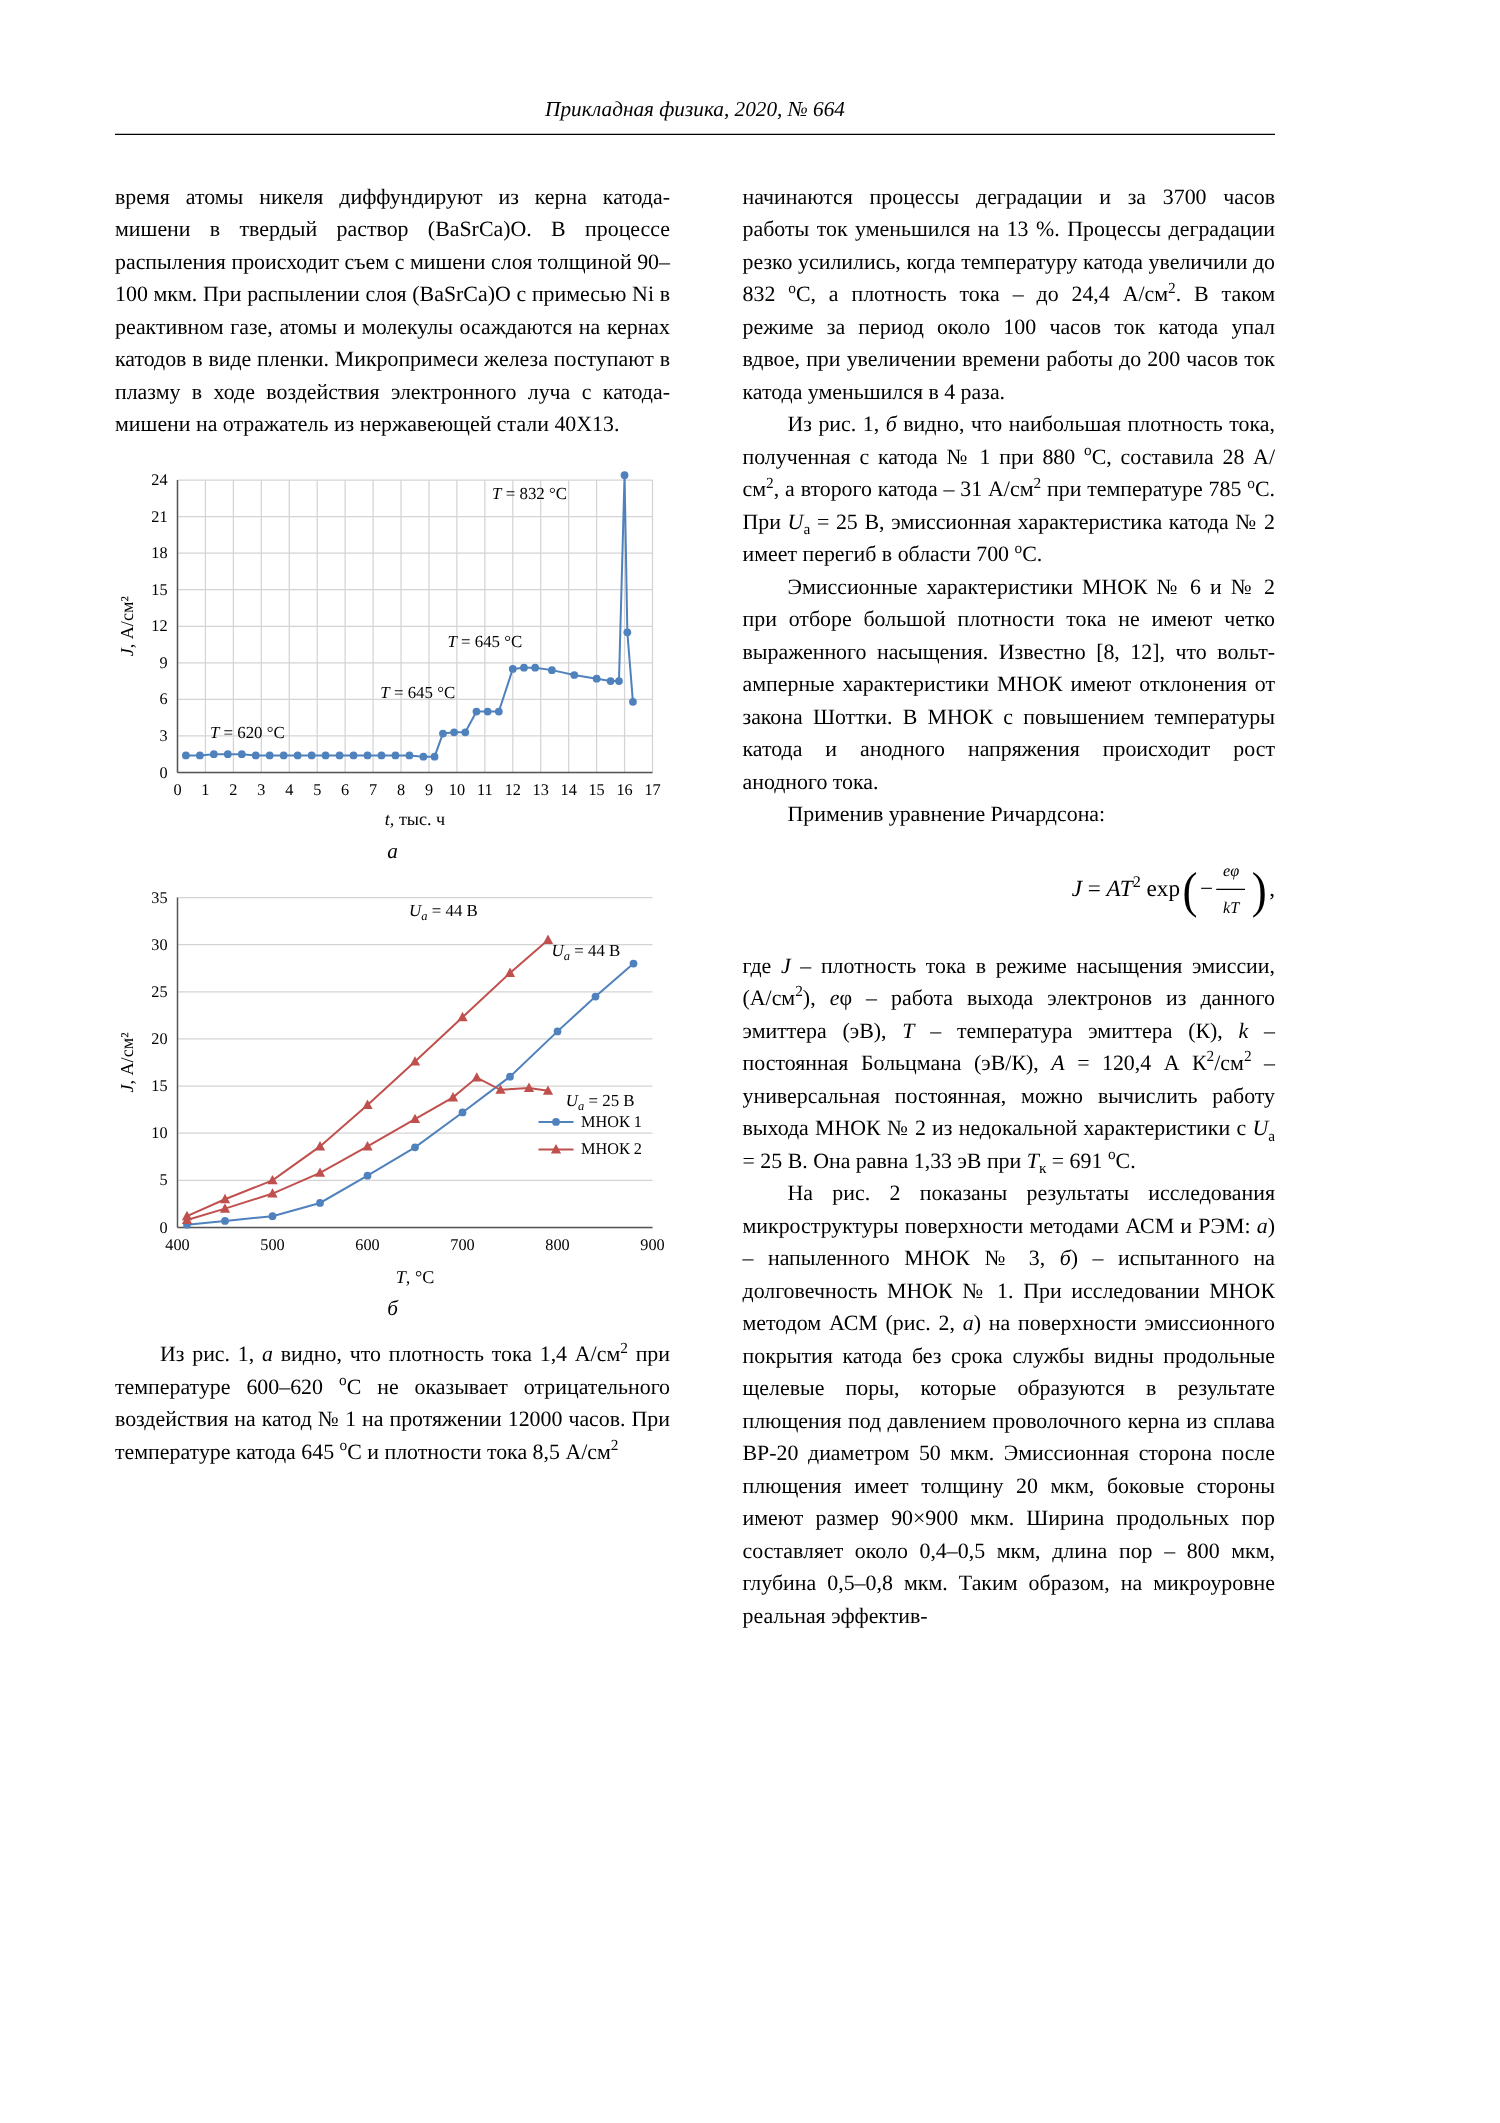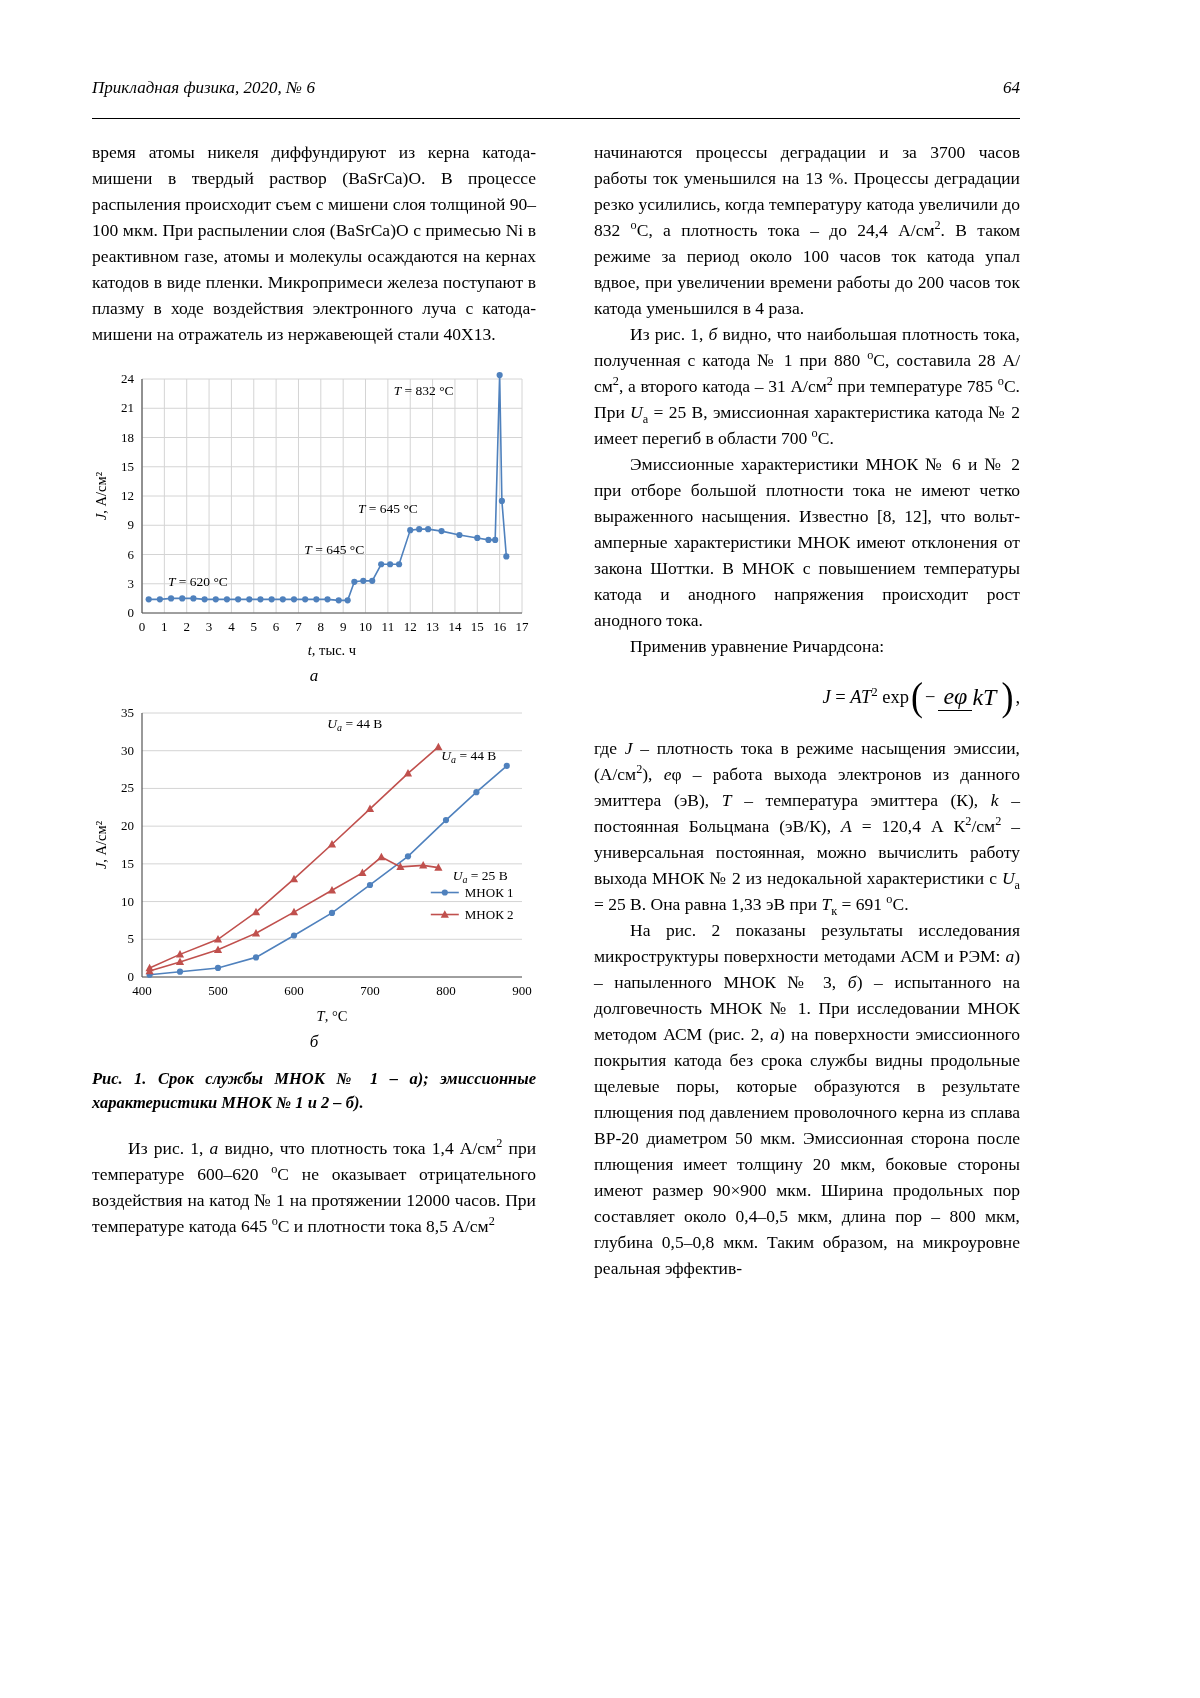--- a/index.html
+++ b/index.html
@@ -1,34 +1,34 @@
 <!DOCTYPE html>
 <html><head>
 <meta charset="utf-8">
 <style>
   *{margin:0;padding:0;box-sizing:border-box}
   html,body{background:#ffffff}
   body{width:1200px;height:1698px;font-family:"Liberation Serif",serif;color:#000}
   .page{padding:78px 180px 40px 92px}
-  .header{display:flex;justify-content:space-between;align-items:baseline;
-          font-size:17px;font-style:italic;padding-bottom:20px;
-          border-bottom:1.3px solid #000;margin-bottom:20px}
+  .header{display:flex;justify-content:center;align-items:baseline;
+          font-size:17px;font-style:italic;padding-bottom:9px;
+          border-bottom:1.3px solid #000;margin-bottom:36px}
   .columns{display:flex;gap:58px;margin-top:4px}
   .col{width:444px;font-size:17.5px;line-height:26px;text-align:justify}
   .col p{margin:0}
   p.ind{text-indent:36px}
   sup,sub{font-size:70%;line-height:0}
   .figure{margin:16px 0 4px}
   .figlabel{text-align:center;font-style:italic;font-size:17px;margin:0 0 10px}
   .caption{font-weight:bold;font-style:italic;font-size:16.5px;line-height:24px;
            margin:12px 0 20px;text-align:justify}
   .formula{display:flex;justify-content:flex-end;align-items:center;
            font-size:18.5px;margin:20px 0}
-  .frac{display:inline-flex;flex-direction:row;text-align:center;
-        margin:0 3px;font-size:24px;font-style:italic}
+  .frac{display:inline-flex;flex-direction:column;text-align:center;
+        margin:0 3px;font-size:13px;font-style:italic}
   .frac .num{border-bottom:1.2px solid #000;padding:0 5px 1px}
   .frac .den{padding-top:1px}
   .paren{font-size:36px;font-weight:400;line-height:1;margin:0 2px;
          display:inline-block;transform:scaleY(1.12)}
   svg{display:block}
   svg text.tick{font-family:"Liberation Serif",serif;font-size:13px;fill:#000}
   svg text.anno{font-family:"Liberation Serif",serif;font-size:13.5px;fill:#000}
   svg text.axlab{font-family:"Liberation Serif",serif;font-size:14.5px;fill:#000}
 </style>
 </head>
@@ -216,21 +216,20 @@
             <text text-anchor="middle" class="axlab" transform="translate(14,146) rotate(-90)"><tspan font-style="italic">J</tspan><tspan>, А/см²</tspan></text>
             <line x1="338.8" x2="366.8" y1="193.52" y2="193.52" stroke="#4F81BD" stroke-width="1.6"></line>
             <circle cx="352.8" cy="193.52" r="3.1" fill="#4F81BD"></circle>
             <text x="372.8" y="197.52" class="tick">МНОК 1</text>
             <line x1="338.8" x2="366.8" y1="215.52" y2="215.52" stroke="#C0504D" stroke-width="1.6"></line>
             <path d="M 352.8 211.22 L 356.90000000000003 218.72 L 348.7 218.72 Z" fill="#C0504D"></path>
             <text x="372.8" y="219.52" class="tick">МНОК 2</text>
           </svg>
         <div class="figlabel">б</div>
 
-        <div class="caption">Рис. 1. Срок службы МНОК № 1 – а); эмиссионные характеристики МНОК № 1 и 2 – б).</div>
       </div>
 
       <p class="ind">Из рис. 1, <i>а</i> видно, что плотность тока 1,4 А/см<sup>2</sup> при температуре 600–620 <sup>о</sup>С не оказывает отрицательного воздействия на катод № 1 на протяжении 12000 часов. При температуре катода 645 <sup>о</sup>С и плотности тока 8,5 А/см<sup>2</sup></p>
     </div>
 
     <div class="col">
       <p>начинаются процессы деградации и за 3700 часов работы ток уменьшился на 13 %. Процессы деградации резко усилились, когда температуру катода увеличили до 832 <sup>о</sup>С, а плотность тока – до 24,4 А/см<sup>2</sup>. В таком режиме за период около 100 часов ток катода упал вдвое, при увеличении времени работы до 200 часов ток катода уменьшился в 4 раза.</p>
       <p class="ind">Из рис. 1, <i>б</i> видно, что наибольшая плотность тока, полученная с катода № 1 при 880 <sup>о</sup>С, составила 28 А/см<sup>2</sup>, а второго катода – 31 А/см<sup>2</sup> при температуре 785 <sup>о</sup>С. При <i>U</i><sub>а</sub> = 25 В, эмиссионная характеристика катода № 2 имеет перегиб в области 700 <sup>о</sup>С.</p>
       <p class="ind">Эмиссионные характеристики МНОК № 6 и № 2 при отборе большой плотности тока не имеют четко выраженного насыщения. Известно [8, 12], что вольт-амперные характеристики МНОК имеют отклонения от закона Шоттки. В МНОК с повышением температуры катода и анодного напряжения происходит рост анодного тока.</p>
       <p class="ind">Применив уравнение Ричардсона:</p>

